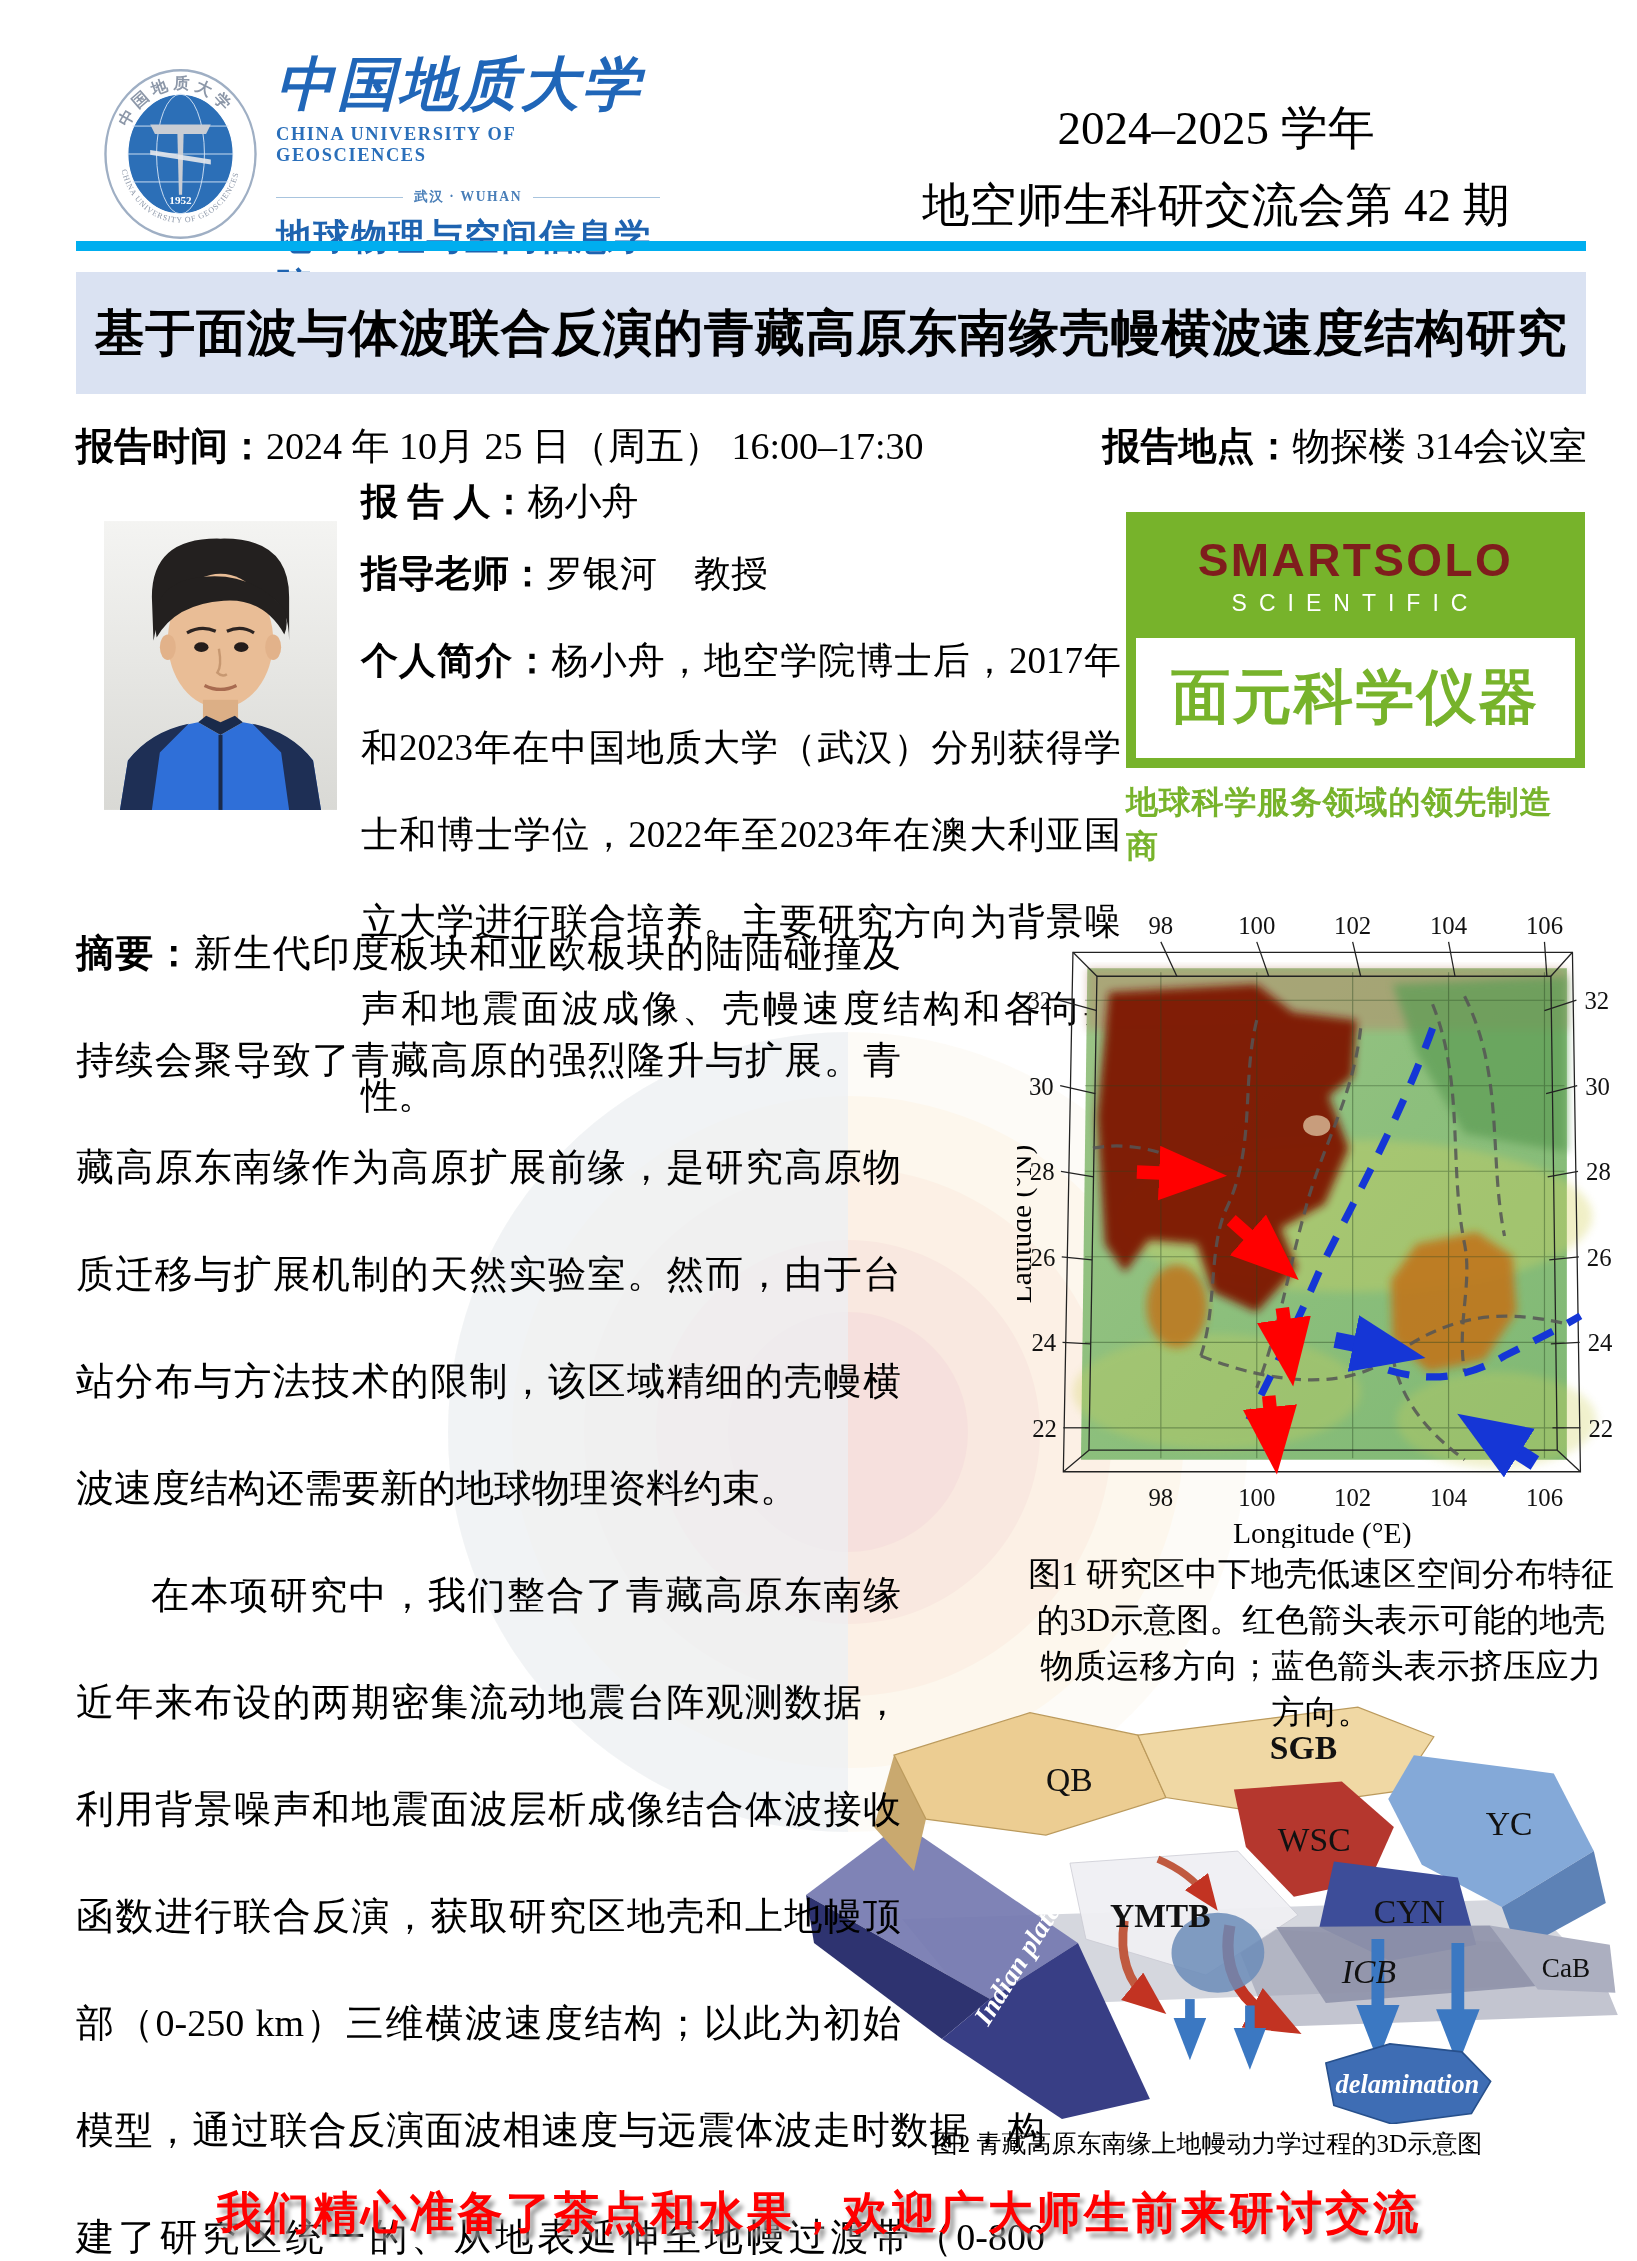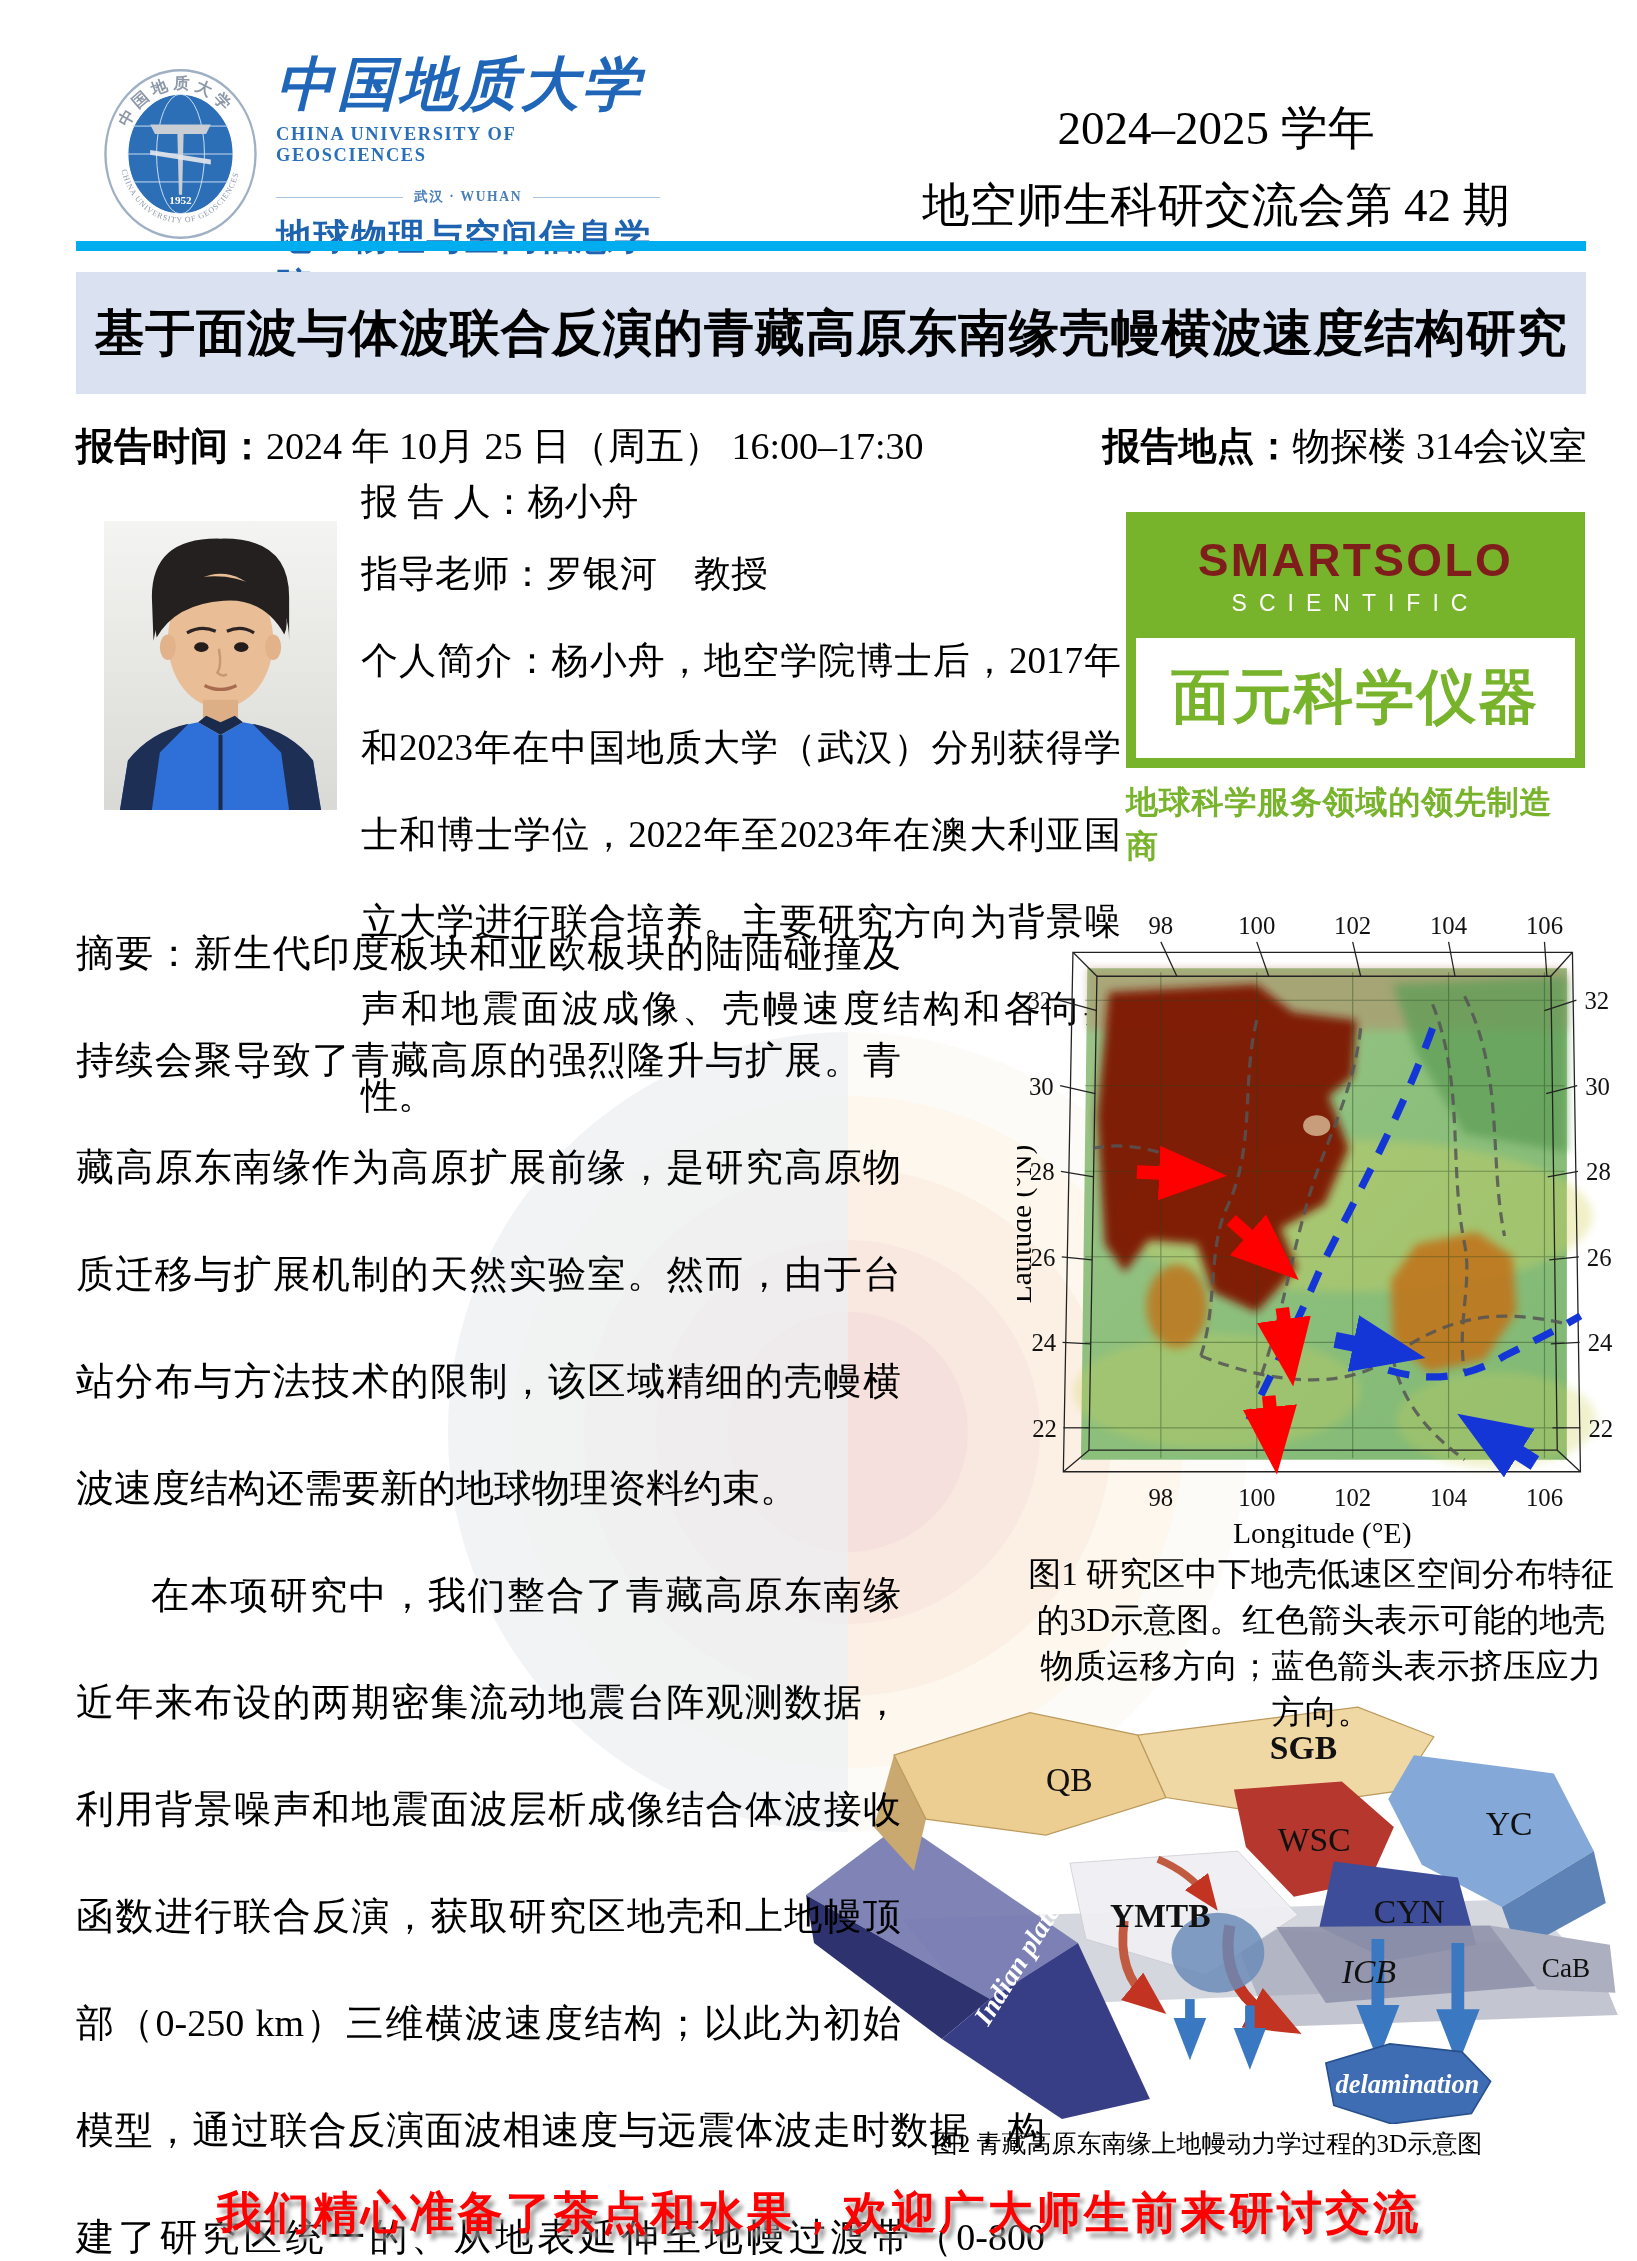--- a/index.html
+++ b/index.html
@@ -23,21 +23,21 @@
 
   .info{left:76px;top:421px;width:1511px;display:flex;font-size:38px;}
   .info b{font-weight:bold;}
   .info .venue{margin-left:auto;}
 
   
   .photo{left:104px;top:521px;width:233px;height:289px;}
   .speaker{left:361px;top:477px;width:760px;font-size:37px;}
   .spk-line{margin-bottom:22.4px;}
   .bio{text-align:justify;line-height:87px;margin-top:-4.8px;}
-  .lbl{font-weight:normal;}
+  .lbl{font-weight:bold;}
 
   
   .sponsor{left:1126px;top:512px;width:459px;}
   .ad-box{background:#77B32B;padding-bottom:10.4px;}
   .ad-green{height:126px;display:flex;flex-direction:column;justify-content:center;align-items:center;}
   .brand{font-family:"Liberation Sans","DejaVu Sans",sans-serif;font-weight:bold;font-size:46px;color:#7f1d1d;letter-spacing:2.4px;}
   .brand-sub{font-family:"Liberation Sans","DejaVu Sans",sans-serif;font-size:23px;color:#fff;letter-spacing:12px;margin-top:3.2px;}
   .ad-white{margin:0 10.4px;background:#fff;height:120px;display:flex;align-items:center;justify-content:center;}
   .product{font-size:59px;font-weight:bold;color:#77B32B;letter-spacing:2.4px;}
   .tagline{margin-top:12.8px;font-size:32px;font-weight:bold;color:#77B32B;letter-spacing:0.8px;font-family:Liberation Mono, monospace;}

